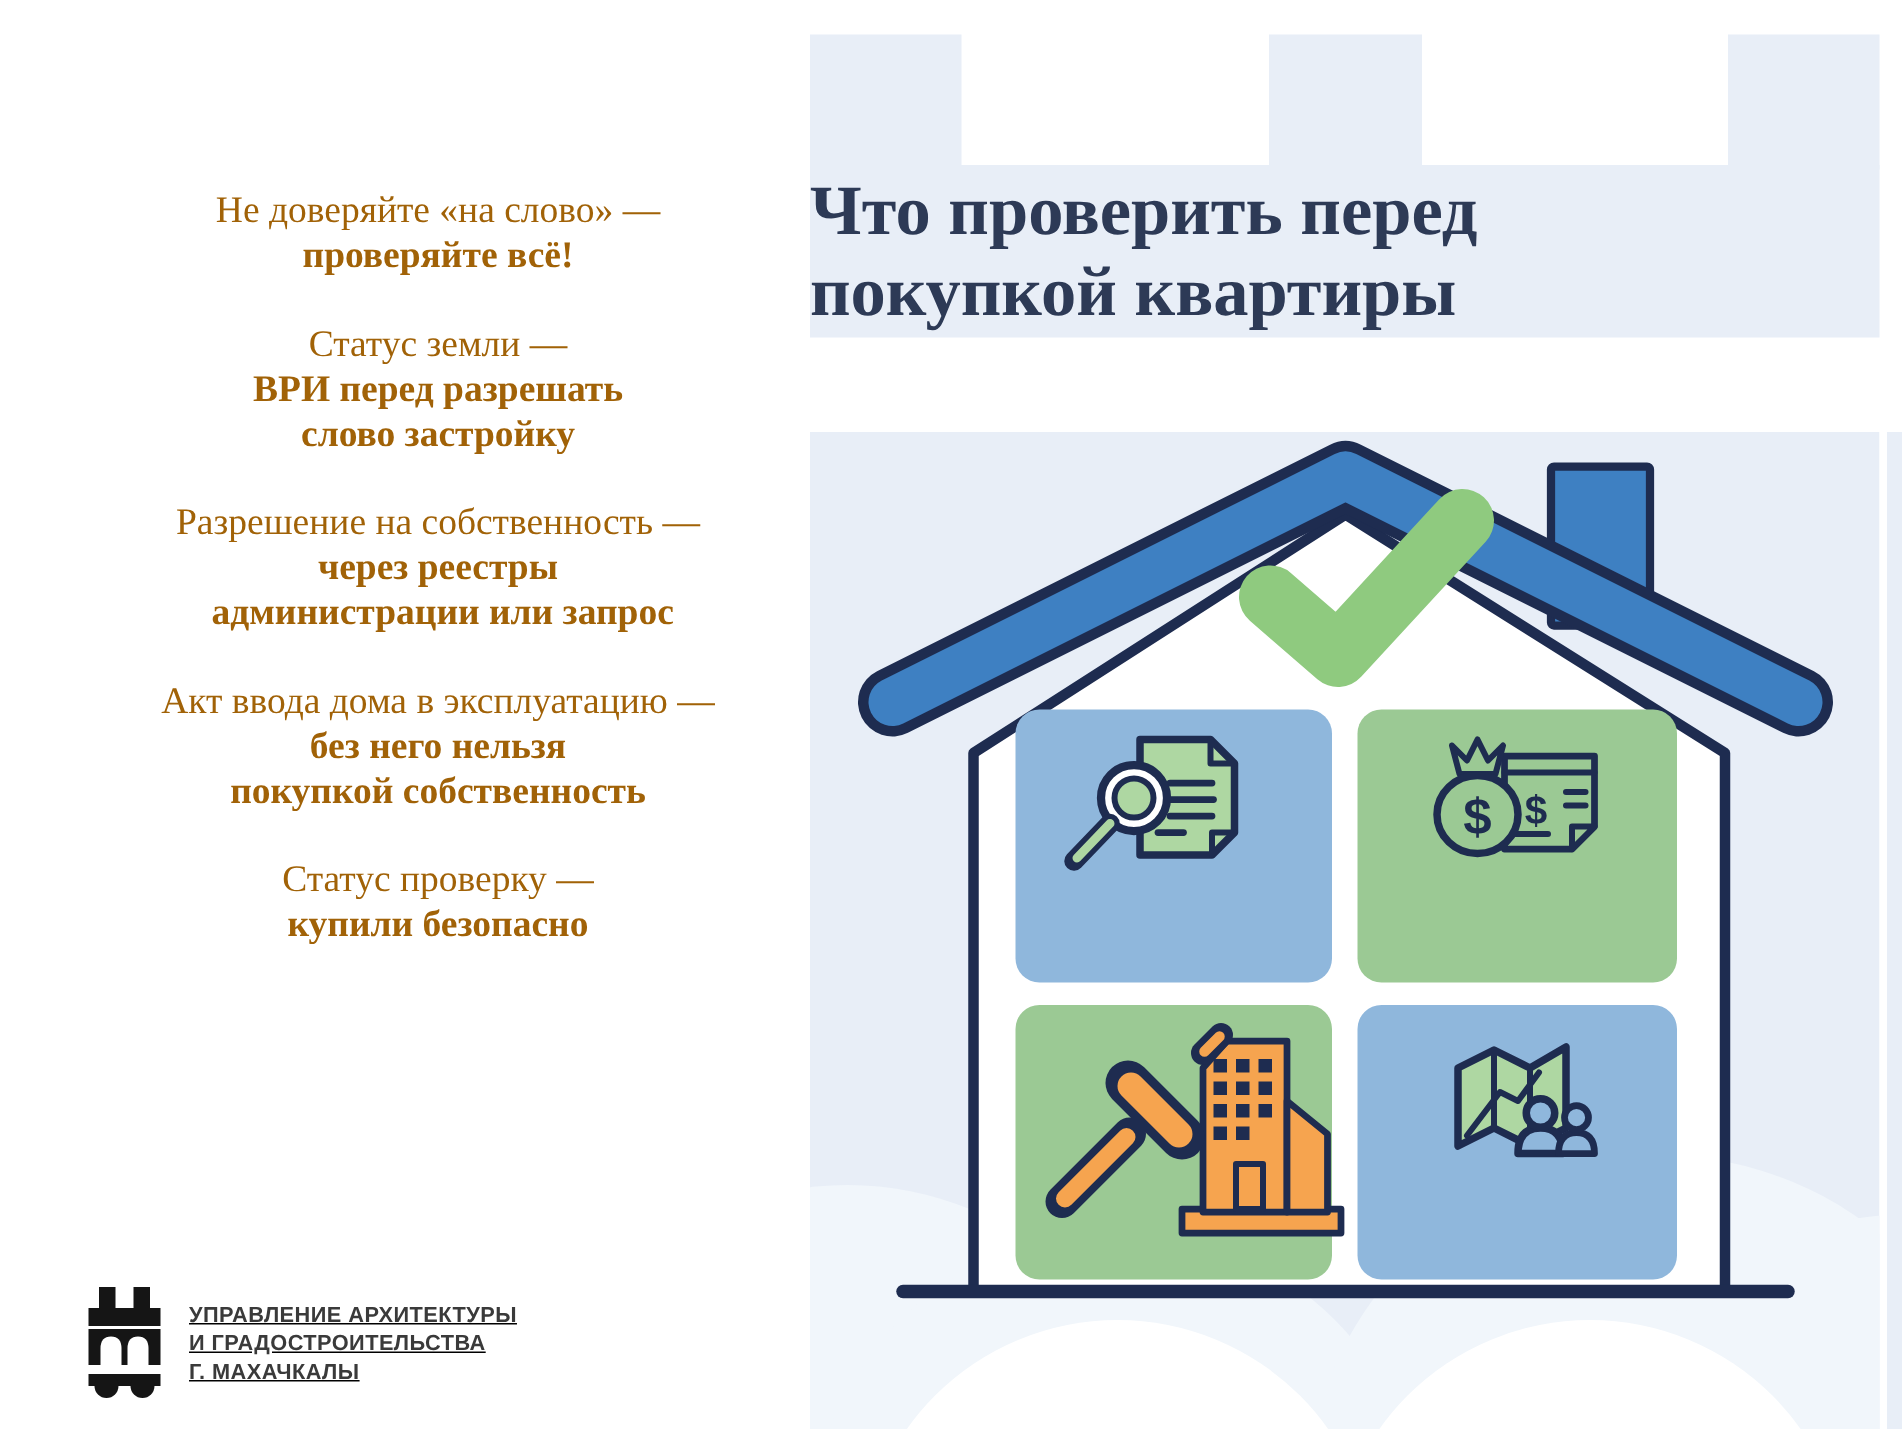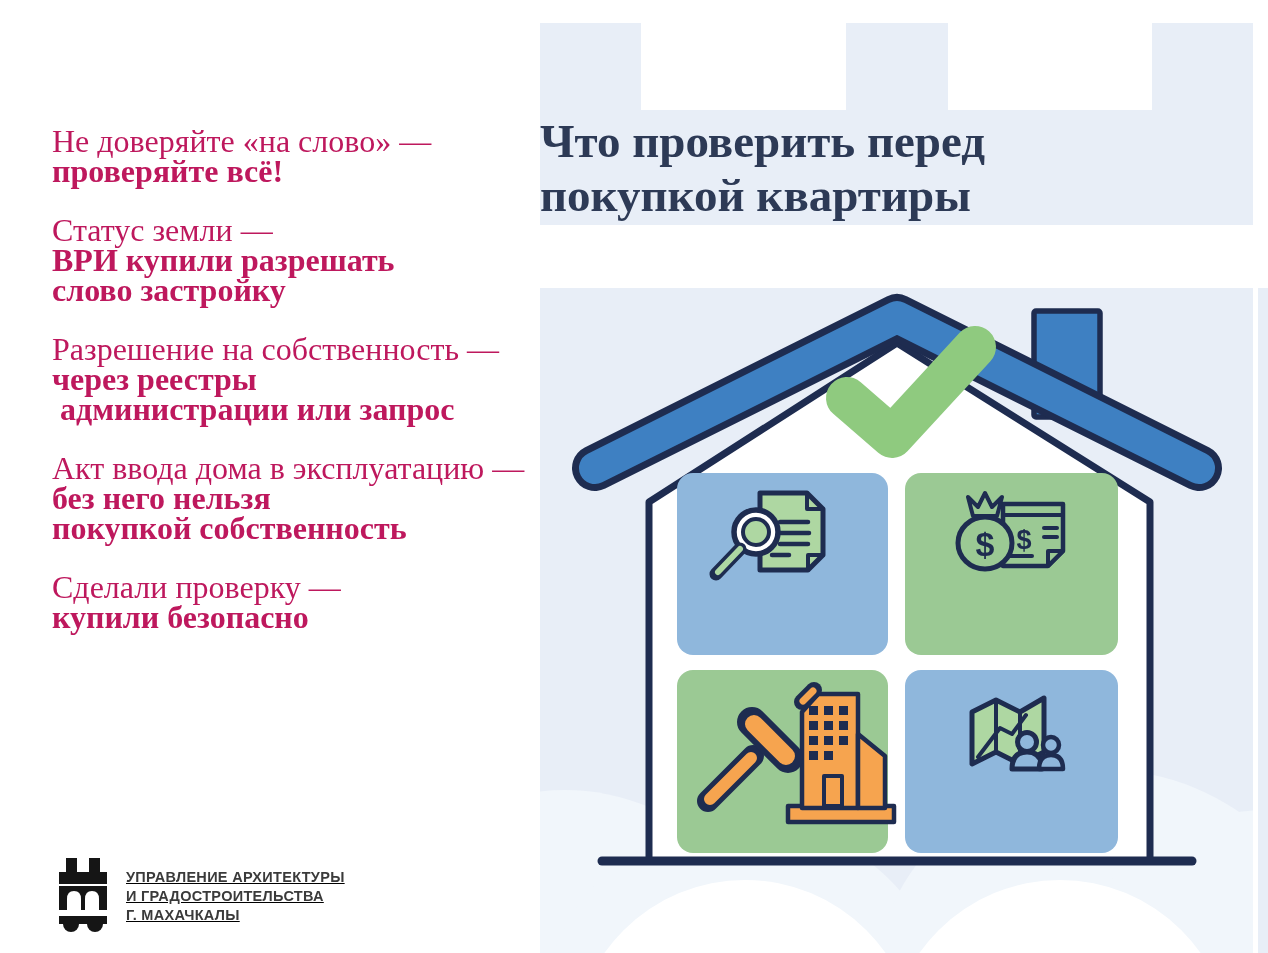--- a/index.html
+++ b/index.html
@@ -2,21 +2,21 @@
 <html><head>
 <meta charset="utf-8">
 <style>
   html,body{margin:0;padding:0;background:#ffffff;}
   .canvas{
     position:relative;width:1268px;height:953px;overflow:hidden;background:#ffffff;
     font-family:"Liberation Serif",serif;
   }
   
   .checklist{position:absolute;left:52px;top:126px;width:480px;}
-  .check-item{margin-bottom:29px;color:#be185d;font-size:32px;line-height:30px;}
+  .check-item{margin-bottom:29px;color:#a16207;font-size:25px;line-height:30px;text-align:center;}
   .item-intro{font-weight:400;white-space:pre-wrap;}
   .bold-line{font-weight:700;white-space:pre-wrap;}
   
   .logo{position:absolute;left:54px;top:858px;display:flex;align-items:center;gap:14px;text-decoration:underline;}
   .logo-text{
     font-family:"Liberation Sans",sans-serif;font-weight:700;font-size:14.5px;
     line-height:19px;color:#3a3a3a;letter-spacing:.3px;
   }
   
   .panel{position:absolute;left:540px;top:0;width:728px;height:953px;}
@@ -34,39 +34,39 @@
 
   <div class="checklist">
 
     <div class="check-item">
       <div class="item-intro">Не доверяйте «на слово» —</div>
       <div class="bold-line">проверяйте всё!</div>
     </div>
 
     <div class="check-item">
       <div class="item-intro">Статус земли —</div>
-      <div class="bold-line">ВРИ купили разрешать</div>
+      <div class="bold-line">ВРИ перед разрешать</div>
       <div class="bold-line">слово застройку</div>
     </div>
 
     <div class="check-item">
       <div class="item-intro">Разрешение на собственность —</div>
       <div class="bold-line">через реестры</div>
       <div class="bold-line"> администрации или запрос</div>
     </div>
 
     <div class="check-item">
       <div class="item-intro">Акт ввода дома в эксплуатацию —</div>
       <div class="bold-line">без него нельзя</div>
       <div class="bold-line">покупкой собственность</div>
     </div>
 
 
     <div class="check-item">
-      <div class="item-intro">Сделали проверку —</div>
+      <div class="item-intro">Статус проверку —</div>
       <div class="bold-line">купили безопасно</div>
     </div>
 
   </div>
 
   <div class="logo">
     <svg width="58" height="76" viewBox="0 0 58 76">
       <g fill="#151515">
         <rect x="12" y="0" width="11" height="17"></rect>
         <rect x="35" y="0" width="11" height="17"></rect>

